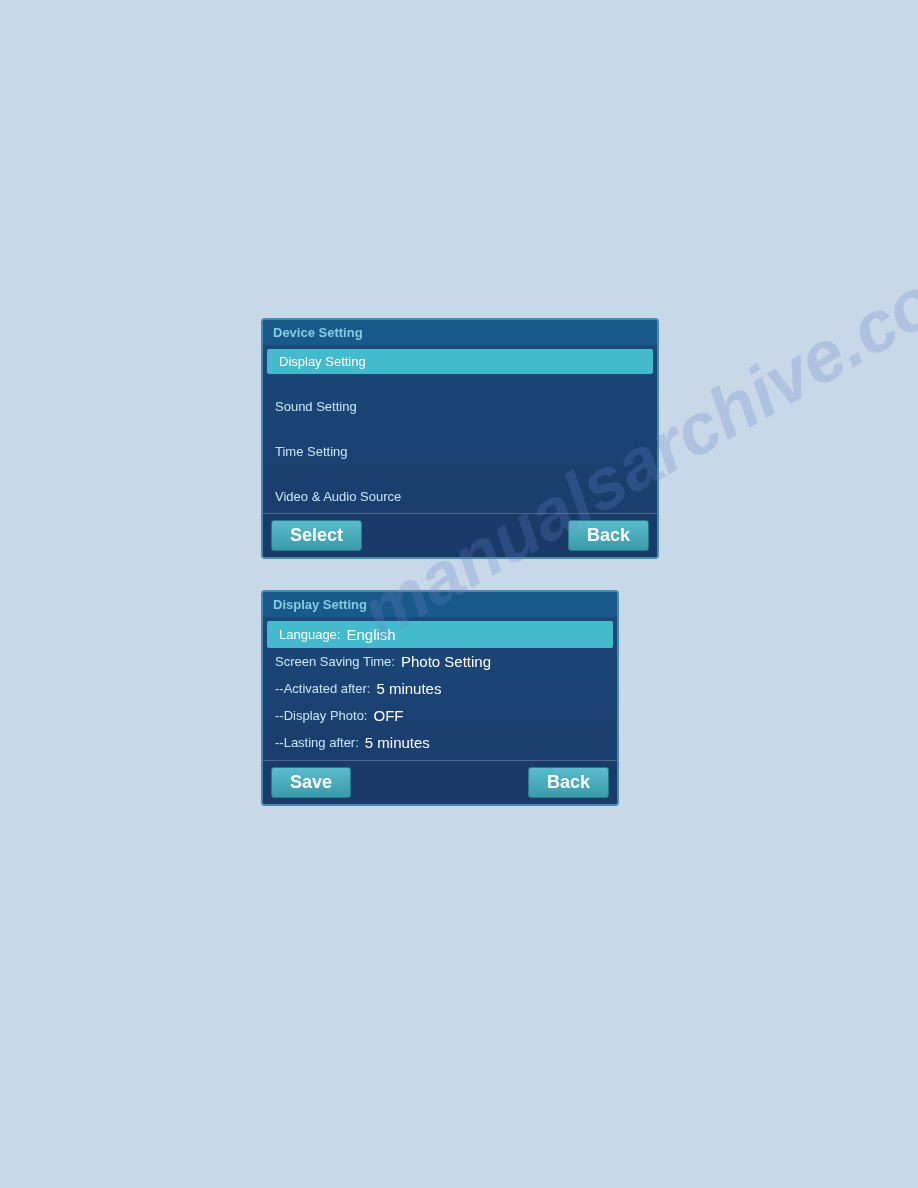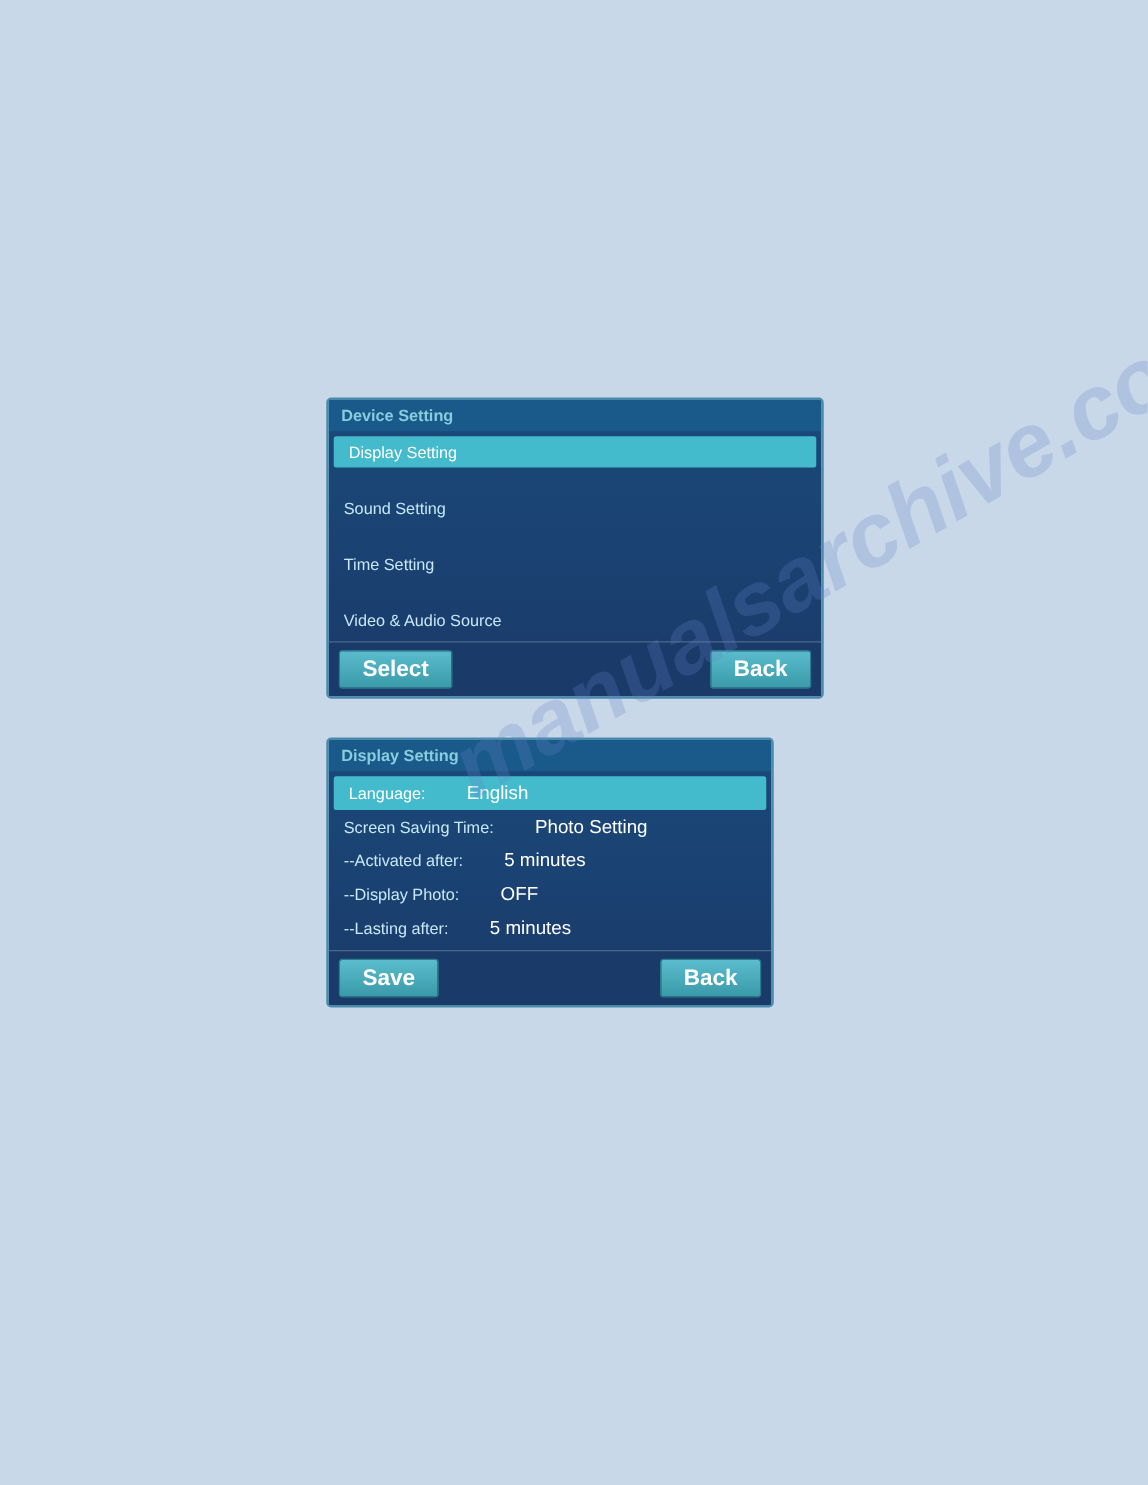--- a/index.html
+++ b/index.html
@@ -95,21 +95,20 @@
       top: 590px;
       width: 358px;
     }
 
     .setting-row {
       color: #c8e8f8;
       font-size: 13px;
       padding: 5px 12px;
       display: flex;
       align-items: center;
-      gap: 27px;
     }
 
     .setting-row.highlighted {
       background: #44bbcc;
       margin: 0 4px;
       border-radius: 2px;
     }
 
     .setting-label {
       color: #c8e8f8;

